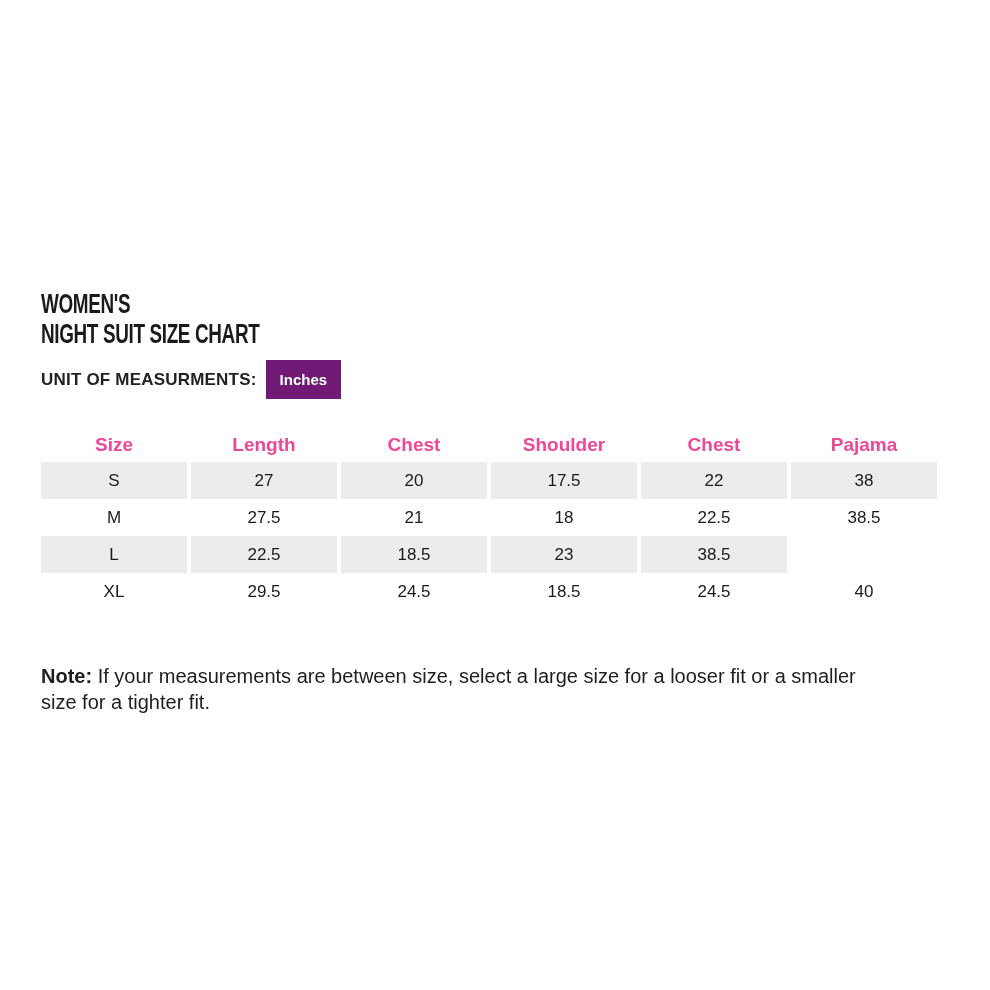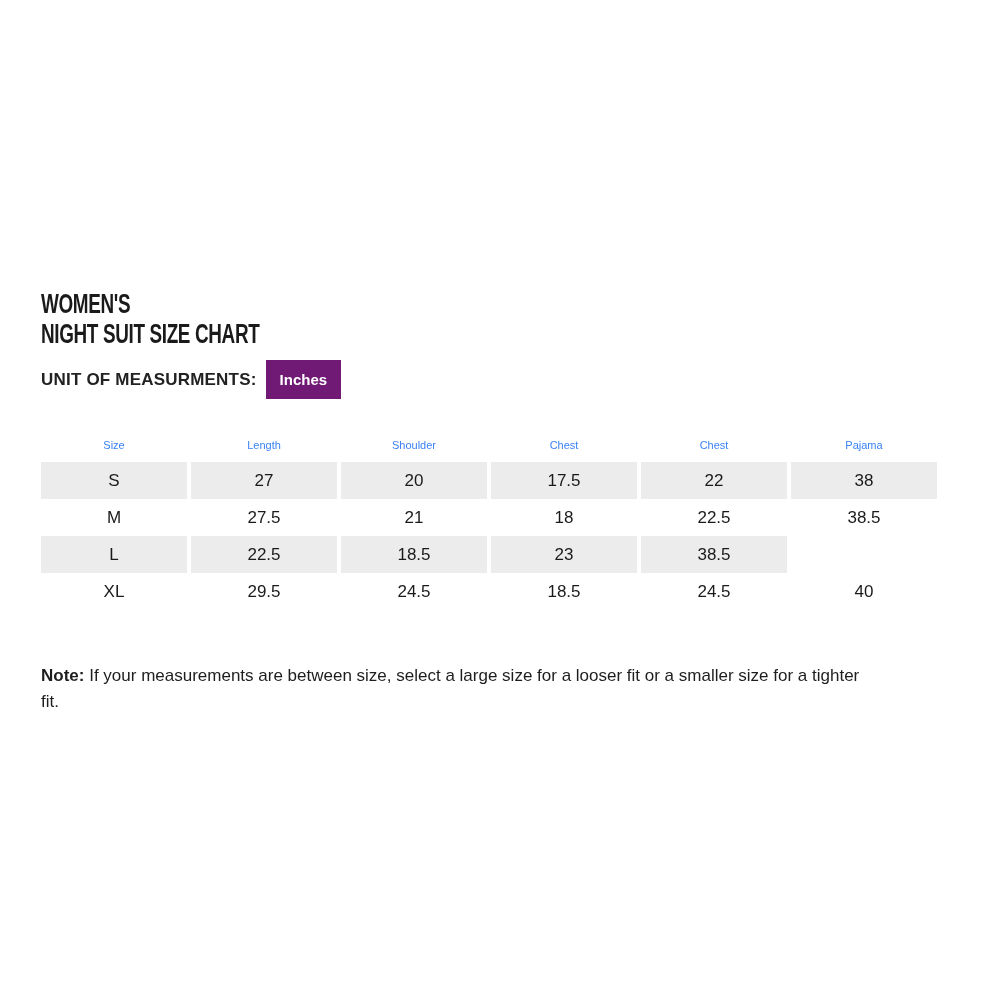--- a/index.html
+++ b/index.html
@@ -71,31 +71,31 @@
   .t-row.data { height: 37px; }
   .t-cell {
     display: flex;
     align-items: center;
     justify-content: center;
     font-size: 17px;
     color: #1a1a1a;
     background: transparent;
   }
   .t-row.header .t-cell {
-    font-weight: normal;
-    font-size: 11px;
-    color: #3b82f6;
+    font-weight: bold;
+    font-size: 19px;
+    color: #ec4899;
   }
   .t-row.striped .t-cell { background: #ececec; }
   
   .note {
     position: absolute;
     left: 41px; top: 663px;
     width: 835px;
-    font-size: 17px;
+    font-size: 20px;
     line-height: 26px;
     color: #1e1e1e;
   }
   .note b { font-weight: bold; }
 </style>
 </head>
 <body>
 
 <div class="canvas">
 
@@ -106,22 +106,22 @@
 
   <div class="unit-row">
     <span class="unit-label">UNIT OF MEASURMENTS:</span>
     <span class="unit-badge">Inches</span>
   </div>
 
   <div class="size-table">
     <div class="t-row header">
       <div class="t-cell">Size</div>
       <div class="t-cell">Length</div>
+      <div class="t-cell">Chest</div>
       <div class="t-cell">Shoulder</div>
-      <div class="t-cell">Chest</div>
       <div class="t-cell">Chest</div>
       <div class="t-cell">Pajama</div>
     </div>
 
     <div class="t-row data striped">
       <div class="t-cell">S</div>
       <div class="t-cell">27</div>
       <div class="t-cell">20</div>
       <div class="t-cell">17.5</div>
       <div class="t-cell">22</div>

